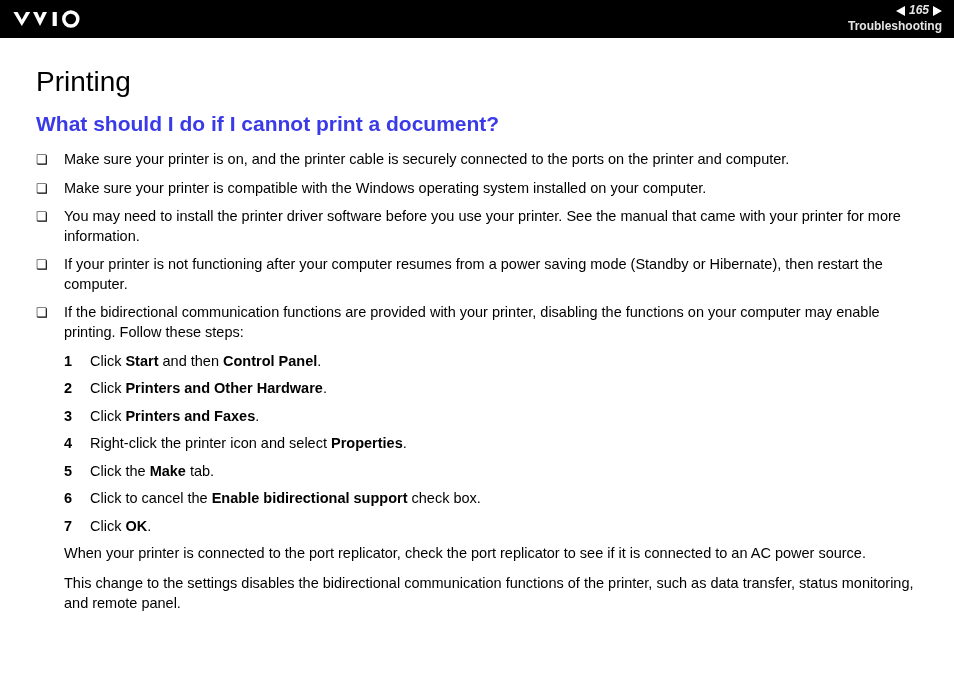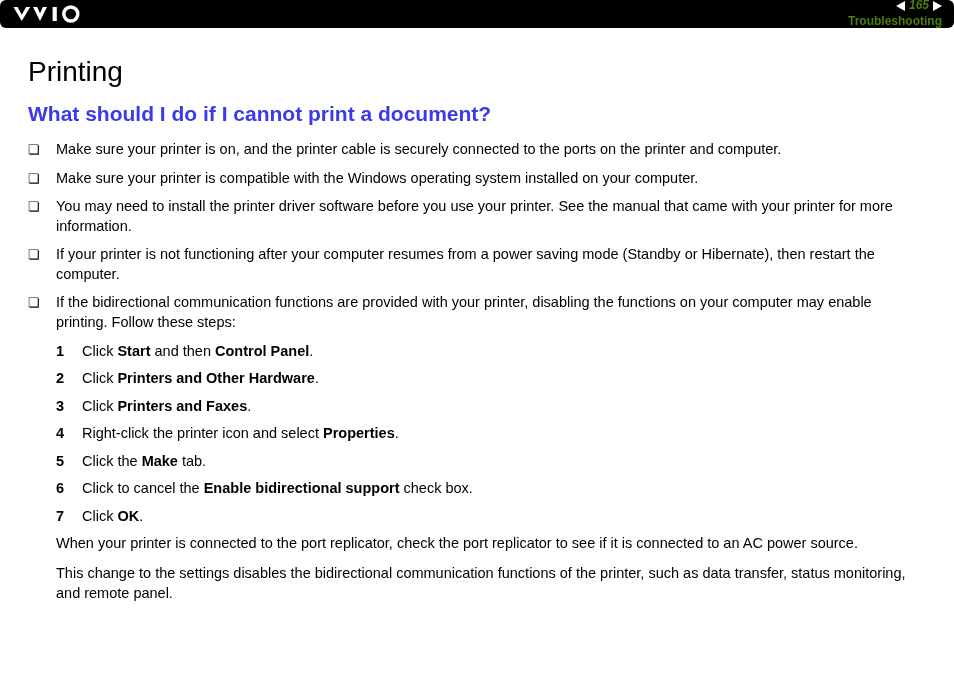--- a/index.html
+++ b/index.html
@@ -5,27 +5,26 @@
   * { margin: 0; padding: 0; box-sizing: border-box; }
   body {
     font-family: Arial, Helvetica, sans-serif;
     background: #fff;
     width: 954px;
     height: 674px;
     overflow: hidden;
   }
   .header {
     background: #000;
-    color: #4d7c0f;
-    height: 28px;
+    color: #e5e5e5;
+    height: 38px;
     display: flex;
     align-items: center;
     justify-content: space-between;
     padding: 0 12px;
-    border-radius: 6px;
   }
   .logo {
     display: flex;
     align-items: center;
   }
   .logo svg { height: 20px; }
   .header-right {
     text-align: right;
     font-size: 12px;
     line-height: 1.3;
@@ -45,21 +44,21 @@
     border-right: 9px solid #fff;
   }
   .arrow-right {
     width: 0; height: 0;
     border-top: 5px solid transparent;
     border-bottom: 5px solid transparent;
     border-left: 9px solid #fff;
   }
   .section-label { font-weight: bold; font-size: 12px; }
   .content {
-    padding: 28px 36px 20px 28px;
+    padding: 28px 36px 20px 36px;
   }
   h1 {
     font-size: 28px;
     font-weight: normal;
     margin-bottom: 14px;
   }
   h2 {
     color: #3a3ae8;
     font-size: 21px;
     font-weight: bold;

